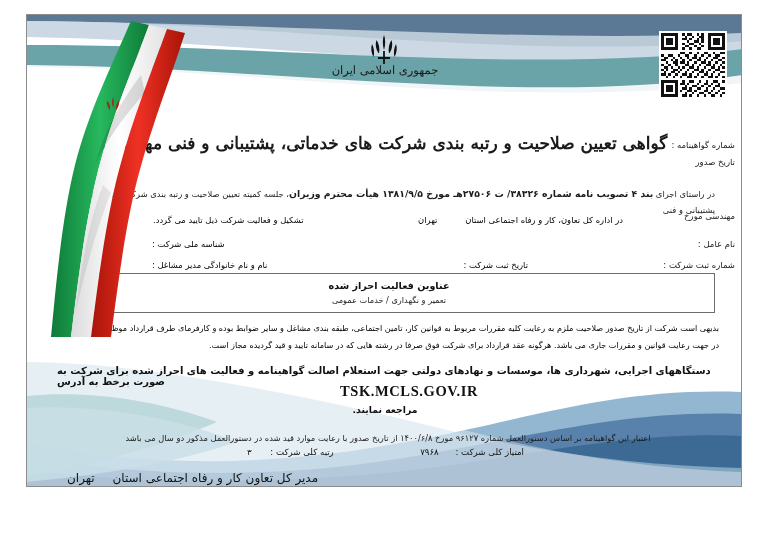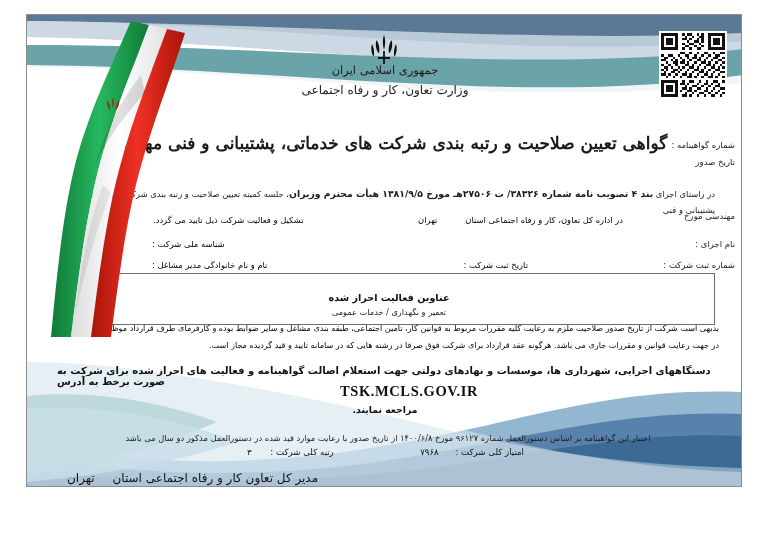--- a/index.html
+++ b/index.html
@@ -104,21 +104,21 @@
   .row-office .tail{float:left;}
 
   .f-shenase{position:absolute;top:224px;left:125px;font-size:8.4px;}
   .f-regdate{position:absolute;top:245px;right:215px;font-size:8.4px;}
   .f-manager{position:absolute;top:245px;left:125px;font-size:8.4px;}
 
   
   .act-box{
     position:absolute;top:258px;right:28px;width:650px;
     border:1.5px solid #6d6d6d;
-    padding:18px 0 7px;
+    padding:6px 0 7px;
     background:#fff;
     text-align:center;
   }
   .act-title{font-size:9.6px;font-weight:700;color:#111;margin-bottom:4px;}
   .act-item{font-size:8.2px;color:#222;}
 
   .p-note{
     position:absolute;top:305px;right:24px;width:660px;
     font-size:8.1px;line-height:2.1;text-align:justify;direction:rtl;
   }
@@ -422,41 +422,40 @@
         <path d="M0,40 C60,34 130,44 190,66 C120,96 50,112 0,120 Z" fill="#5fa79e" opacity="0.85"></path>
         <path d="M0,52 C70,48 150,62 210,86 C140,110 60,120 0,126 Z" fill="#9ec8d4" opacity="0.8"></path>
         <path d="M0,6 C120,6 300,44 420,74 C520,98 620,110 716,112 L716,130 L0,130 Z" fill="#b9d3e2" opacity="0.55"></path>
         <path d="M0,0 C140,2 330,48 470,82 C560,104 650,114 716,116 L716,130 L0,130 Z" fill="#ffffff" opacity="0.35"></path>
       </svg>
     </div>
 
     <div class="content">
 
       <div class="nast org1">جمهوری اسلامی ایران</div>
-      <div class="nast org2">وزارت تعاون، کار و رفاه اجتماعی</div>
 
       <div class="nast cert-title">گواهی تعیین صلاحیت و رتبه بندی شرکت های خدماتی، پشتیبانی و فنی مهندسی</div>
 
       <div class="rlabel r-certno">شماره گواهینامه :</div>
       <div class="rlabel r-issdate">تاریخ صدور</div>
 
       <div class="para p-decree">
         <span>در راستای اجرای</span>
         <b>بند ۴ تصویب نامه شماره ۳۸۳۲۶/ ت ۲۷۵۰۶هـ مورخ ۱۳۸۱/۹/۵ هیأت محترم وزیران</b><span>، جلسه کمیته تعیین صلاحیت و رتبه بندی شرکت های خدماتی، پشتیبانی و فنی</span>
       </div>
 
       <div class="rlabel r-eng">مهندسی مورخ</div>
 
       <div class="row-office">
         <span>در اداره کل تعاون، کار و رفاه اجتماعی استان</span>
         <span class="city">تهران</span>
         <span class="tail">تشکیل و فعالیت شرکت ذیل تایید می گردد.</span>
       </div>
 
-      <div class="rlabel r-coname">نام اجرای :</div>
+      <div class="rlabel r-coname">نام عامل :</div>
       <div class="f-shenase">شناسه ملی شرکت :</div>
 
       <div class="rlabel r-regno">شماره ثبت شرکت :</div>
       <div class="f-regdate">تاریخ ثبت شرکت :</div>
       <div class="f-manager">نام و نام خانوادگی مدیر مشاغل :</div>
 
       <div class="act-box">
         <div class="act-title">عناوین فعالیت احراز شده</div>
         <div class="act-item">تعمیر و نگهداری / خدمات عمومی</div>
       </div>

